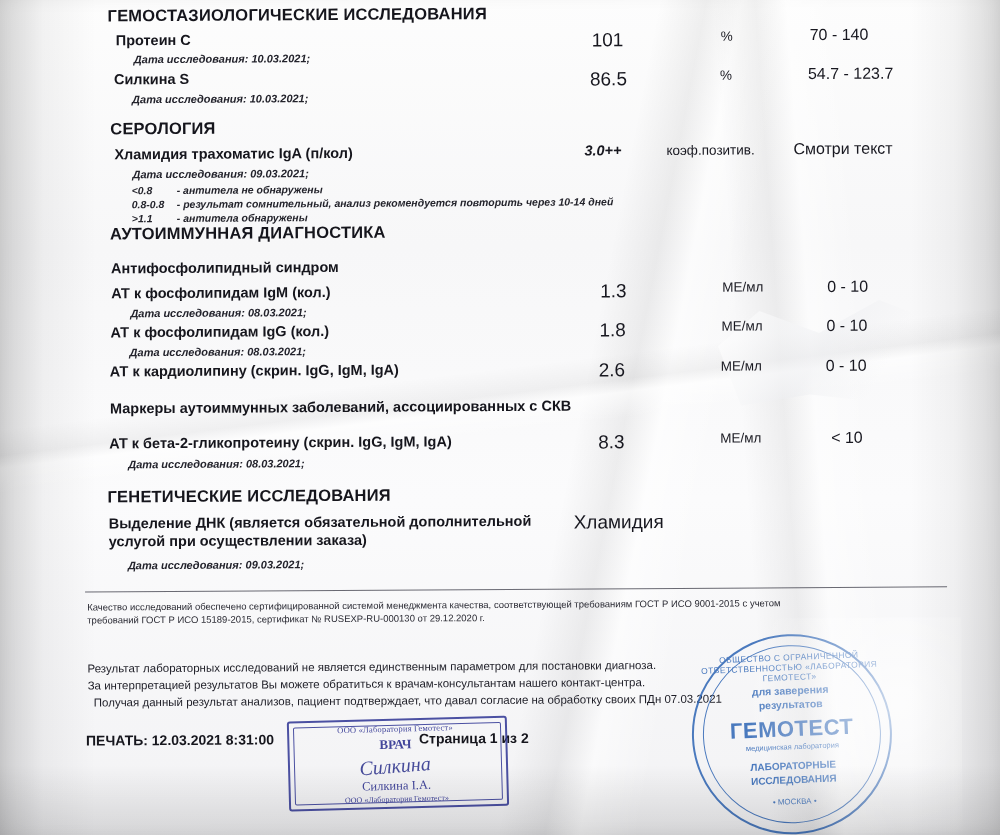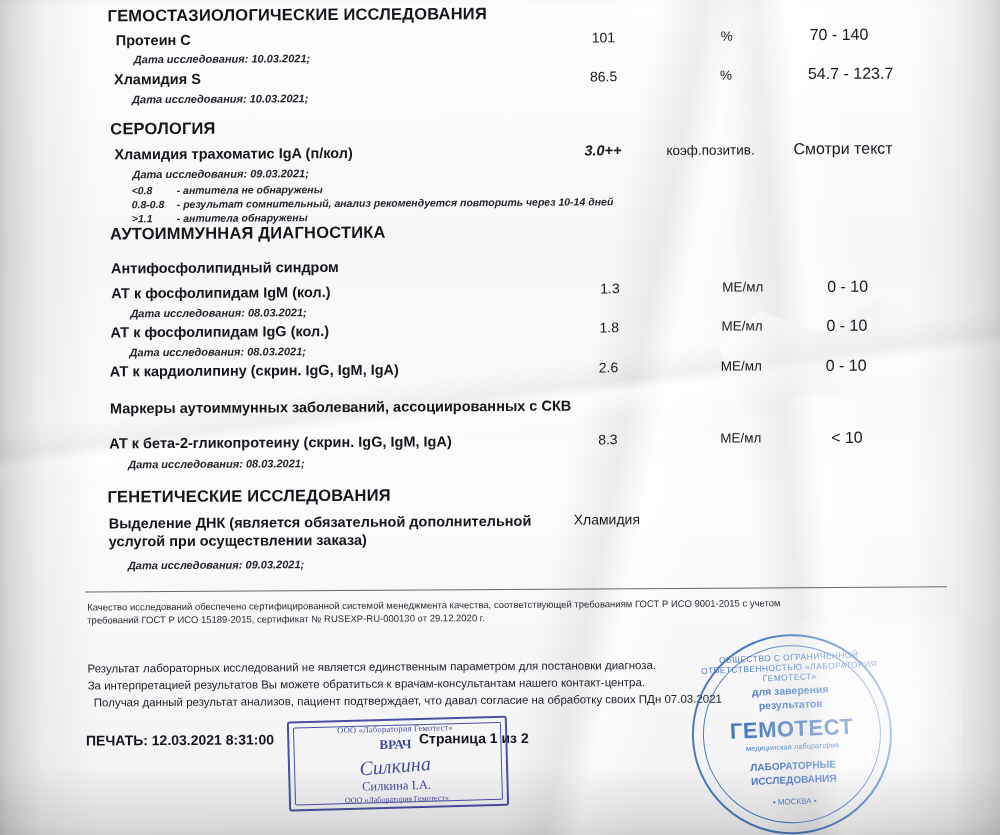--- a/index.html
+++ b/index.html
@@ -99,21 +99,21 @@
   }
   .date {
     position: absolute;
     font-style: italic;
     font-weight: bold;
     font-size: 11px;
     color: #23232c;
   }
   .val {
     position: absolute;
-    font-size: 14px;
+    font-size: 19px;
     color: #181820;
   }
   .val.b { font-weight: bold; font-style: italic; font-size: 14.5px; }
   .unit {
     position: absolute;
     font-size: 13.5px;
     color: #181820;
   }
   .ref {
     position: absolute;
@@ -289,21 +289,21 @@
   <div class="content">
 
     <div class="sec-title" style="left:110px; top:4px;">ГЕМОСТАЗИОЛОГИЧЕСКИЕ ИССЛЕДОВАНИЯ</div>
 
     <div class="item-name" style="left:118px; top:30px;">Протеин С</div>
     <div class="val" style="left:594px; top:30px;">101</div>
     <div class="unit" style="left:723px; top:30px;">%</div>
     <div class="ref" style="left:812px; top:28px;">70 - 140</div>
     <div class="date" style="left:136px; top:51px;">Дата исследования: 10.03.2021;</div>
 
-    <div class="item-name" style="left:116px; top:69px;">Хламидия S</div>
+    <div class="item-name" style="left:116px; top:69px;">Силкина S</div>
     <div class="val" style="left:592px; top:69px;">86.5</div>
     <div class="unit" style="left:722px; top:69px;">%</div>
     <div class="ref" style="left:810px; top:67px;">54.7 - 123.7</div>
     <div class="date" style="left:134px; top:91px;">Дата исследования: 10.03.2021;</div>
 
     <div class="sec-title" style="left:112px; top:117px;">СЕРОЛОГИЯ</div>
 
     <div class="item-name" style="left:116px; top:144px;">Хламидия трахоматис IgA (п/кол)</div>
     <div class="val b" style="left:586px; top:143px;">3.0++</div>
     <div class="unit" style="left:668px; top:144px;">коэф.позитив.</div>

